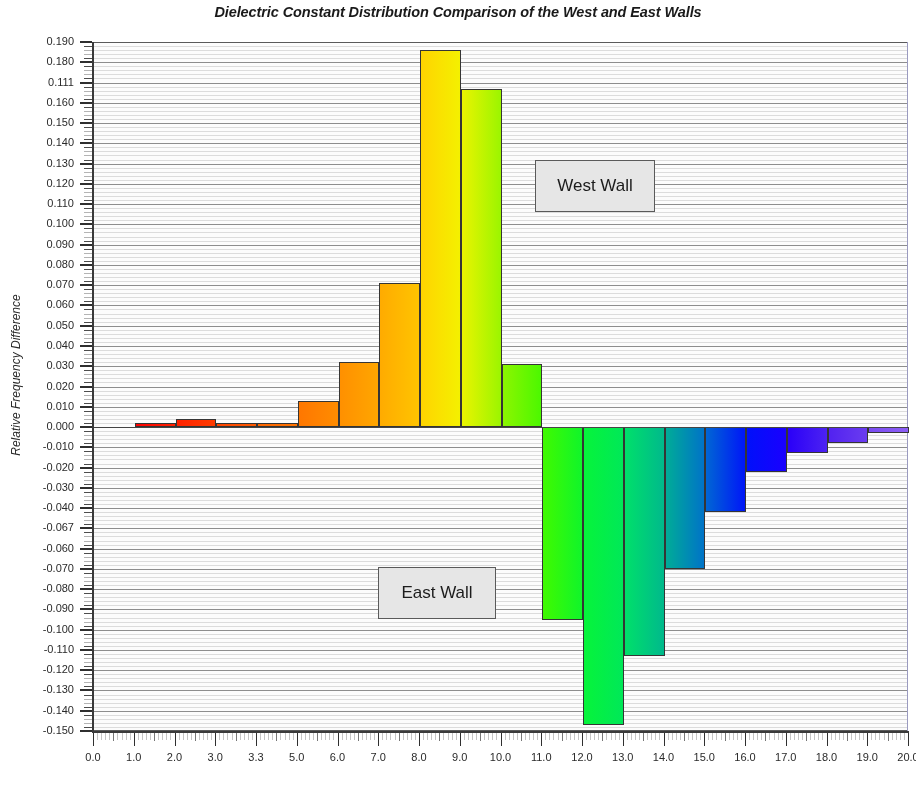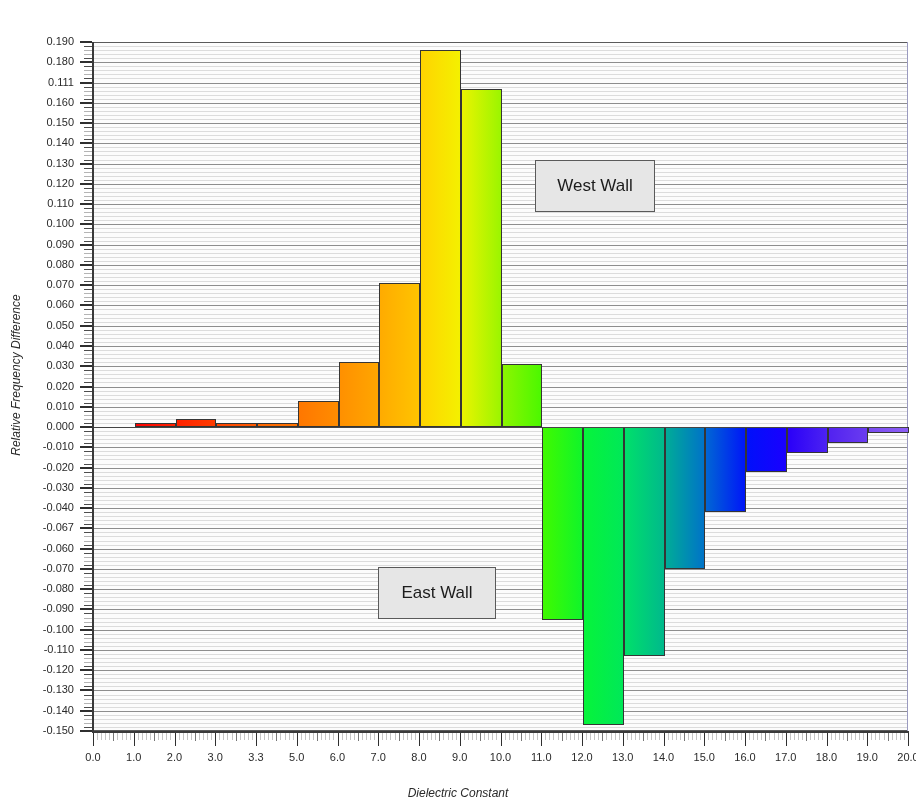--- a/index.html
+++ b/index.html
@@ -197,20 +197,21 @@
     top: 567px;
     width: 118px;
     height: 52px;
   }
 </style>
 </head>
 <body>
 
 <div id="page">
 
+  <div id="chart-title">Dielectric Constant Distribution Comparison of the West and East Walls</div>
 
   <div id="plot-area">
       <div class="gridline-major" style="top: 0px;"></div>
       <div class="gridline-minor" style="top: 4.05294px;"></div>
       <div class="gridline-minor" style="top: 8.10588px;"></div>
       <div class="gridline-minor" style="top: 12.1588px;"></div>
       <div class="gridline-minor" style="top: 16.2118px;"></div>
       <div class="gridline-major" style="top: 20.2647px;"></div>
       <div class="gridline-minor" style="top: 24.3176px;"></div>
       <div class="gridline-minor" style="top: 28.3706px;"></div>
@@ -832,19 +833,18 @@
       <div class="xtick-minor faint" style="left: 875.4px;"></div>
       <div class="xtick-minor faint" style="left: 879.475px;"></div>
       <div class="xtick-minor faint" style="left: 883.55px;"></div>
       <div class="xtick-minor" style="left: 887.625px;"></div>
       <div class="xtick-minor faint" style="left: 891.7px;"></div>
       <div class="xtick-minor faint" style="left: 895.775px;"></div>
       <div class="xtick-minor faint" style="left: 899.85px;"></div>
       <div class="xtick-minor faint" style="left: 903.925px;"></div>
     </div>
 
-  <div id="x-axis-title">Dielectric Constant</div>
   <div id="y-axis-title">Relative Frequency Difference</div>
 
   <div class="annotation" id="annotation-west">West Wall</div>
   <div class="annotation" id="annotation-east">East Wall</div>
 
 </div>
 
 </body></html>

